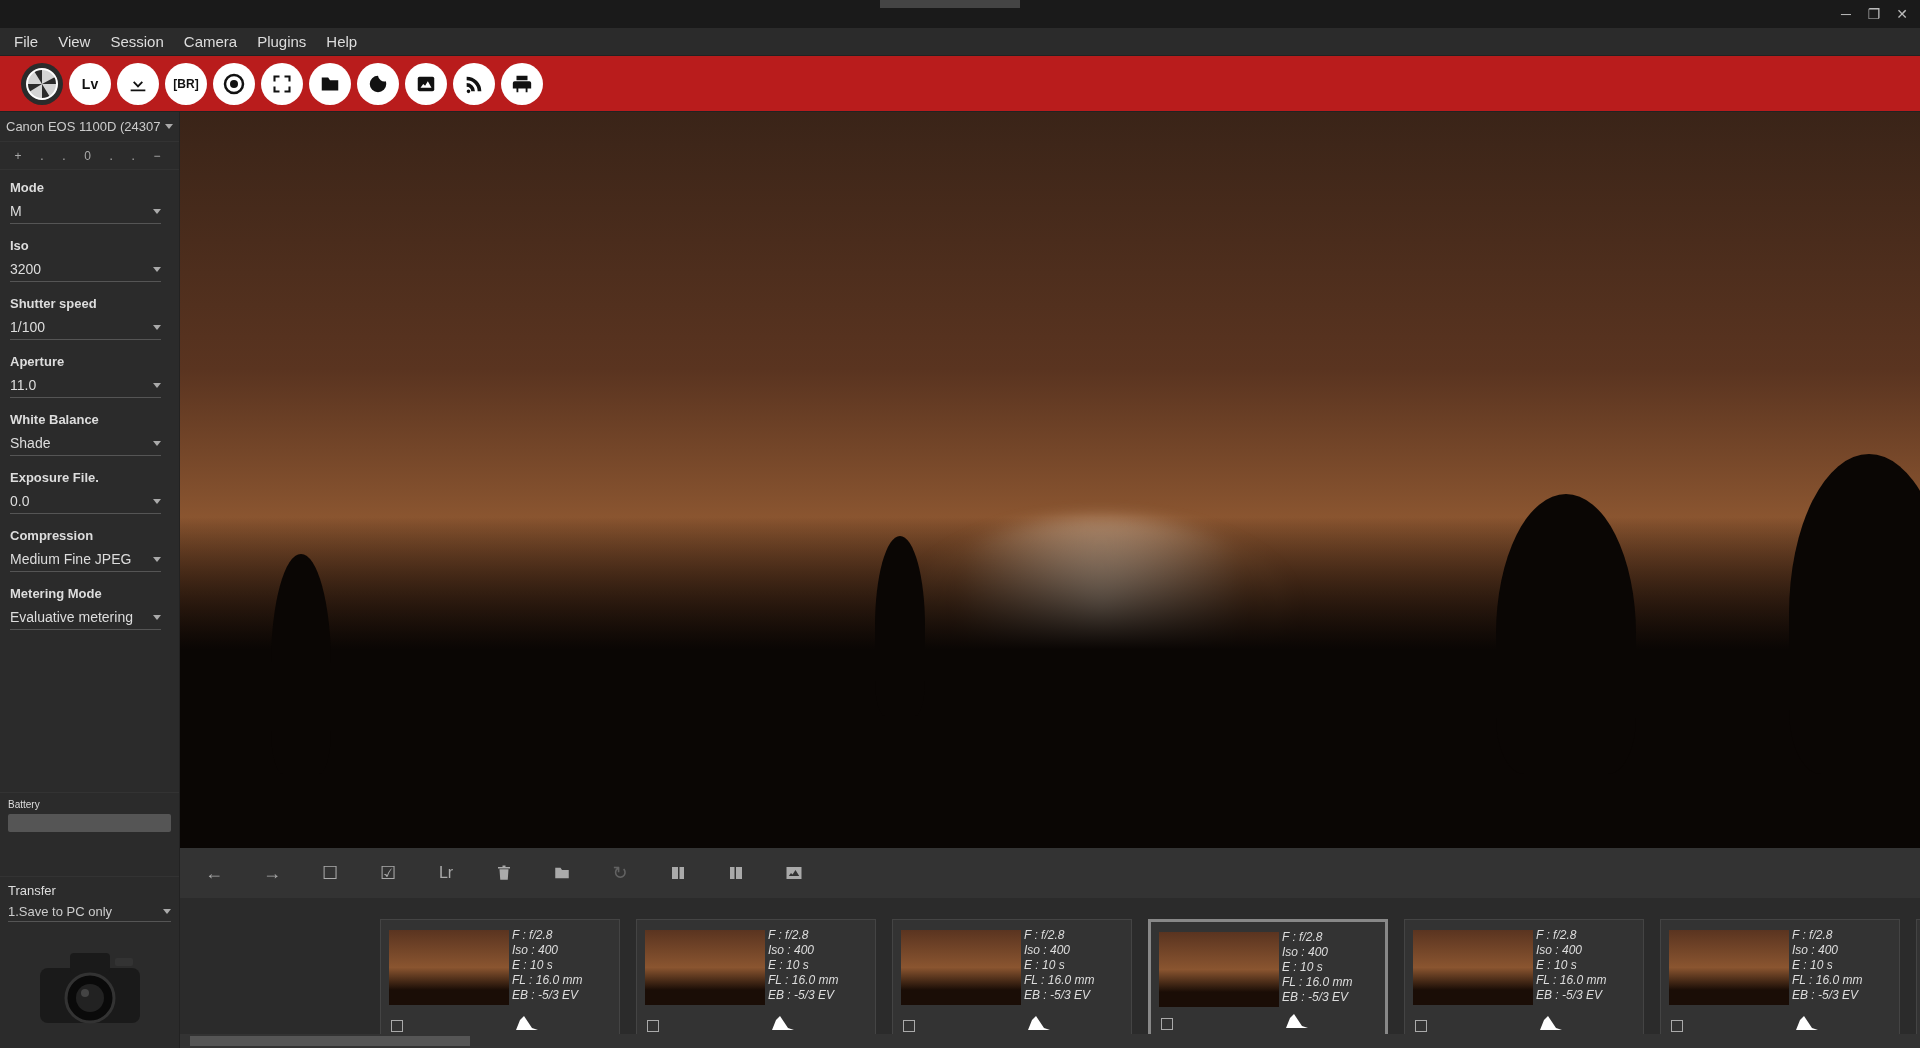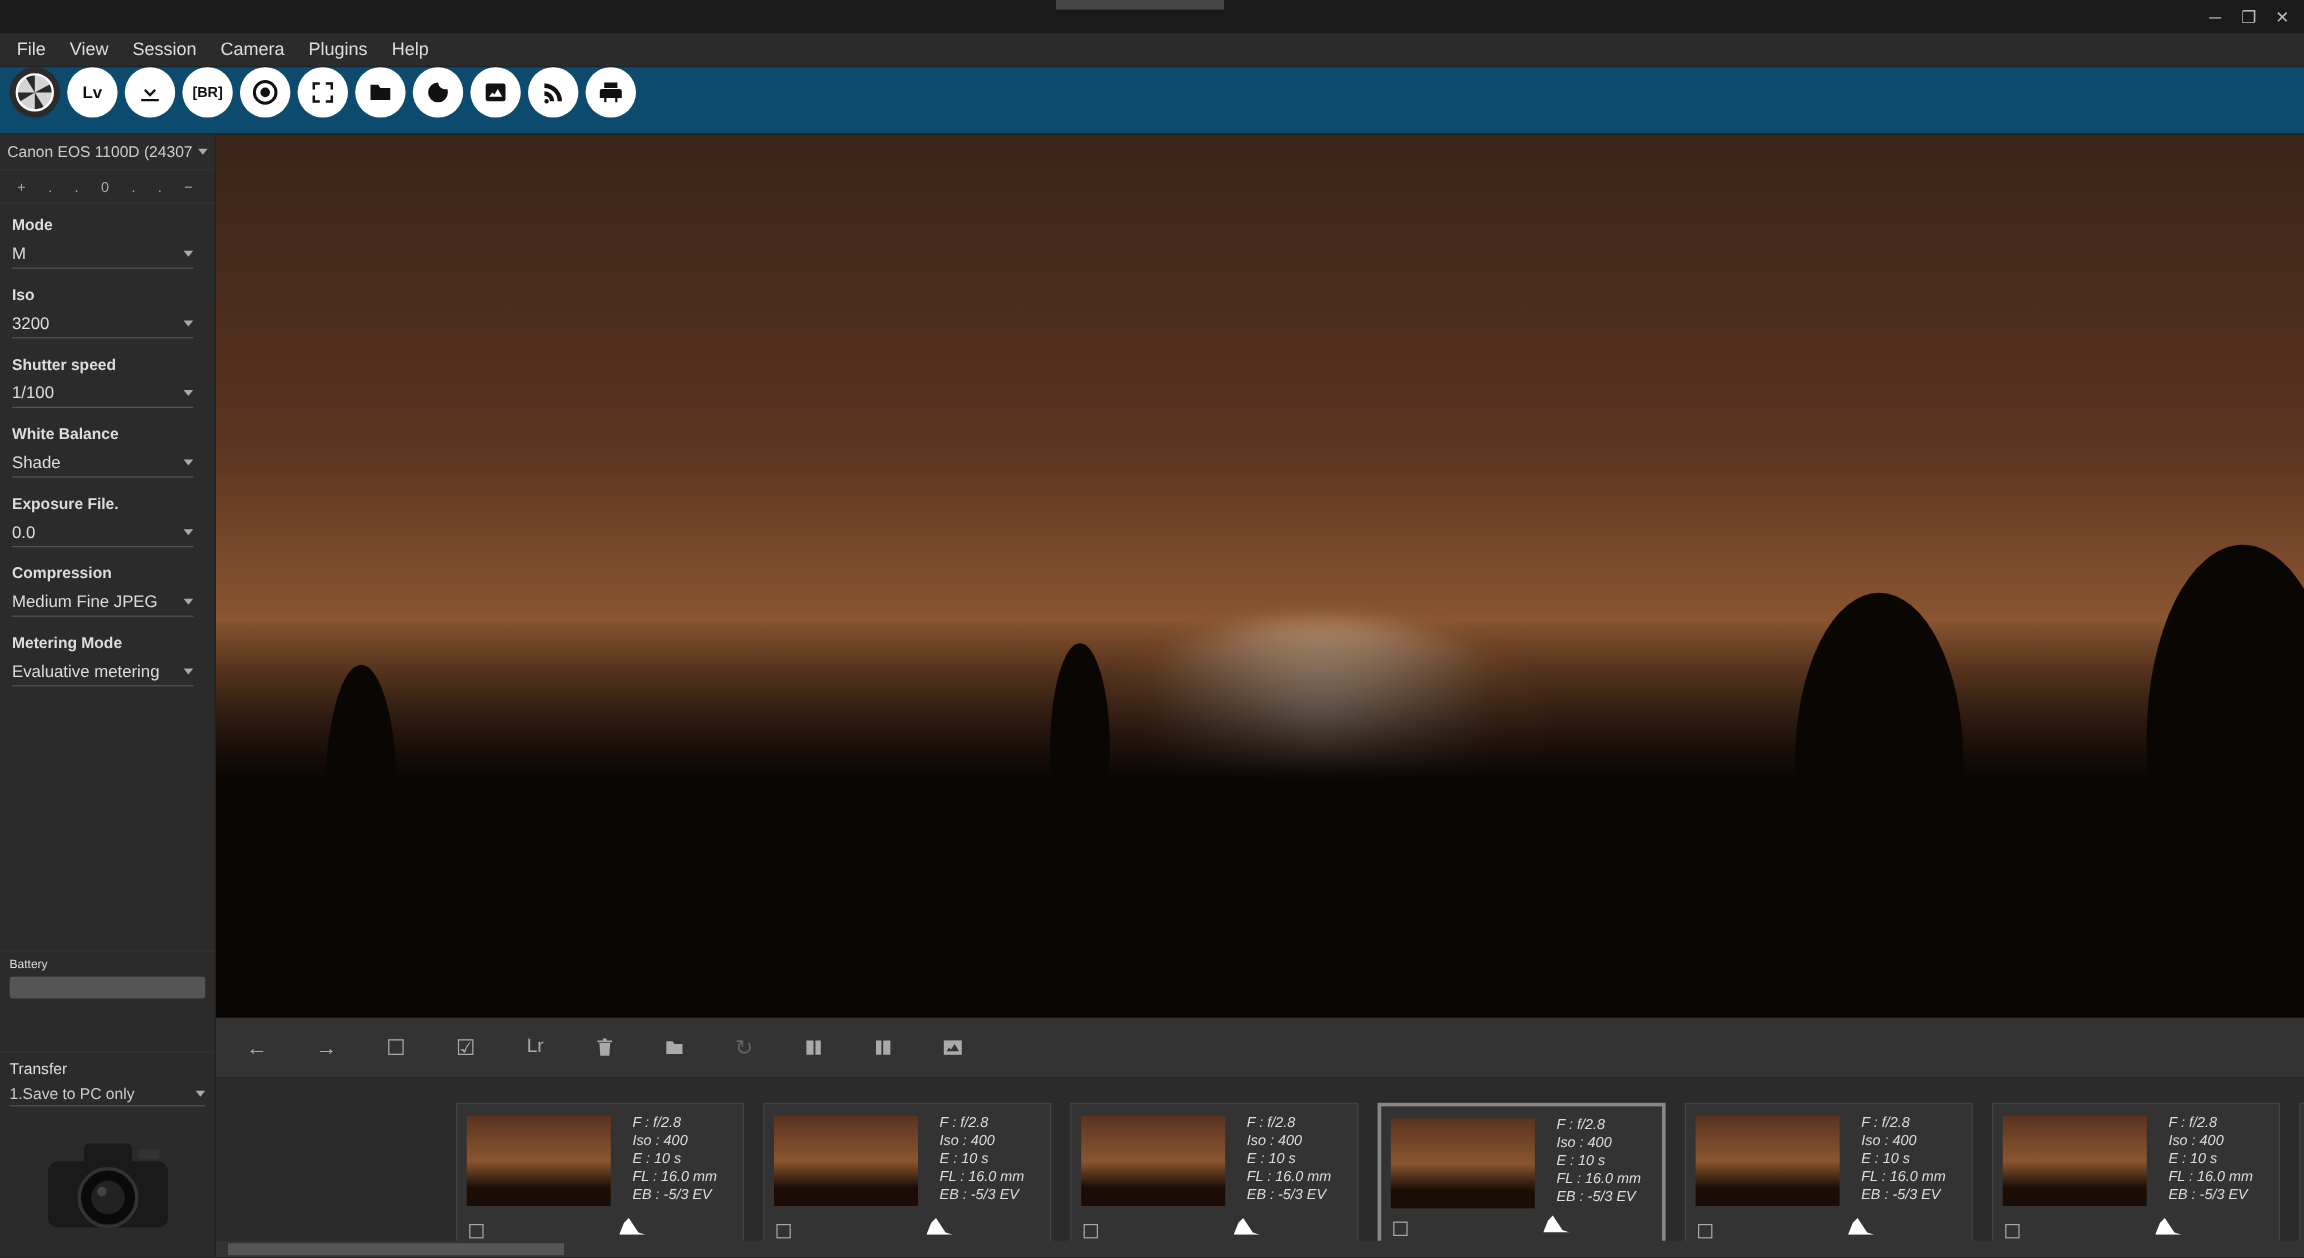--- a/index.html
+++ b/index.html
@@ -8,21 +8,21 @@
 
 .titlebar { height: 28px; background: #1a1a1a; display: flex; align-items: center; justify-content: flex-end; padding: 0 6px; }
 .titlebar .win-btn { width: 24px; height: 20px; display: flex; align-items: center; justify-content: center; color: #bbb; cursor: pointer; margin-left: 4px; }
 .title-tab { position: absolute; left: 880px; top: 0; width: 140px; height: 8px; background: #444; }
 
 
 .menubar { height: 28px; background: #2b2b2b; display: flex; align-items: center; padding-left: 4px; border-bottom: 1px solid #222; }
 .menubar .menu-item { padding: 4px 10px; cursor: pointer; font-size: 15px; color: #ddd; }
 
 
-.toolbar { height: 56px; background: #0c4a6e; display: flex; padding-left: 8px; gap: 6px; border-bottom: 1px solid #222; }
+.toolbar { height: 56px; background: #b91c1c; display: flex; align-items: center; padding-left: 21px; gap: 6px; border-bottom: 1px solid #222; }
 .tool-btn { width: 42px; height: 42px; border-radius: 50%; background: #fff; display: flex; align-items: center; justify-content: center; font-size: 20px; color: #111; cursor: pointer; }
 .tool-btn.dark { background: #2b2b2b; border: none; color: #fff; }
 .tool-btn.lv { font-size: 14px; font-weight: bold; }
 .tool-btn.br { font-size: 12px; font-weight: bold; }
 
 
 .main { flex: 1; display: flex; overflow: hidden; }
 .left-panel { width: 180px; background: #2b2b2b; display: flex; flex-direction: column; border-right: 1px solid #222; }
 .camera-select { display: flex; align-items: center; height: 30px; padding: 0 6px; font-size: 13px; background: #2b2b2b; border-bottom: 1px solid #333; }
 .camera-select span { flex:1; white-space: nowrap; overflow: hidden; }
@@ -53,21 +53,21 @@
 .image-trees { position:absolute; bottom:0; left:0; right:0; height:45%; background: linear-gradient(to top, #0a0604 60%, transparent); }
 .tree { position:absolute; bottom:10%; background:#0a0604; border-radius:50% 50% 20% 20%; }
 .bottom-toolbar { height: 50px; background:#333; display:flex; align-items:center; padding:0 20px; gap:30px; }
 .bt-btn { width:28px; height:28px; display:flex; align-items:center; justify-content:center; color:#aaa; cursor:pointer; font-size:18px; }
 .bt-spacer { flex:1; }
 
 
 .filmstrip-area { height:150px; background:#2b2b2b; display:flex; flex-direction:column; }
 .count-label { text-align:right; padding:2px 12px 0 0; font-size:13px; color:#ccc; }
 .filmstrip { flex:1; display:flex; gap:16px; padding:4px 12px 10px 200px; overflow:hidden; }
-.thumb-card { width:240px; height:120px; background:#333; border:1px solid #444; display:flex; padding:8px; gap:18px; position:relative; }
+.thumb-card { width:240px; height:120px; background:#333; border:1px solid #444; display:flex; padding:8px; gap:3px; position:relative; }
 .thumb-card.selected { border:3px solid #888; }
 .thumb-img { width:120px; height:75px; background: linear-gradient(to bottom, #5a3420 0%, #8a5530 50%, #1a0d06 80%); margin-top:2px;}
 .thumb-meta { flex:1; font-size:12px; line-height:15px; color:#ddd; font-style:italic;}
 .thumb-check { position:absolute; left:10px; bottom:6px; width:12px; height:12px; border:1px solid #aaa; }
 .thumb-hist { position:absolute; left:135px; bottom:4px; color:#fff; font-size:16px;}
 .hscroll { height:14px; background:#333; display:flex; align-items:center;}
 .hscroll-thumb { height:10px; background:#555; margin-left:4px; width:300px;}
 </style>
 </head>
 <body>
@@ -166,20 +166,27 @@
           </div>
         </div>
       <div class="setting-group">
           <div class="setting-label">Shutter speed</div>
           <div class="setting-value">
             <span>1/100</span>
             <div class="dropdown-caret"></div>
           </div>
         </div>
       <div class="setting-group">
+          <div class="setting-label">Aperture</div>
+          <div class="setting-value">
+            <span>11.0</span>
+            <div class="dropdown-caret"></div>
+          </div>
+        </div>
+      <div class="setting-group">
           <div class="setting-label">White Balance</div>
           <div class="setting-value">
             <span>Shade</span>
             <div class="dropdown-caret"></div>
           </div>
         </div>
       <div class="setting-group">
           <div class="setting-label">Exposure File.</div>
           <div class="setting-value">
             <span>0.0</span>

